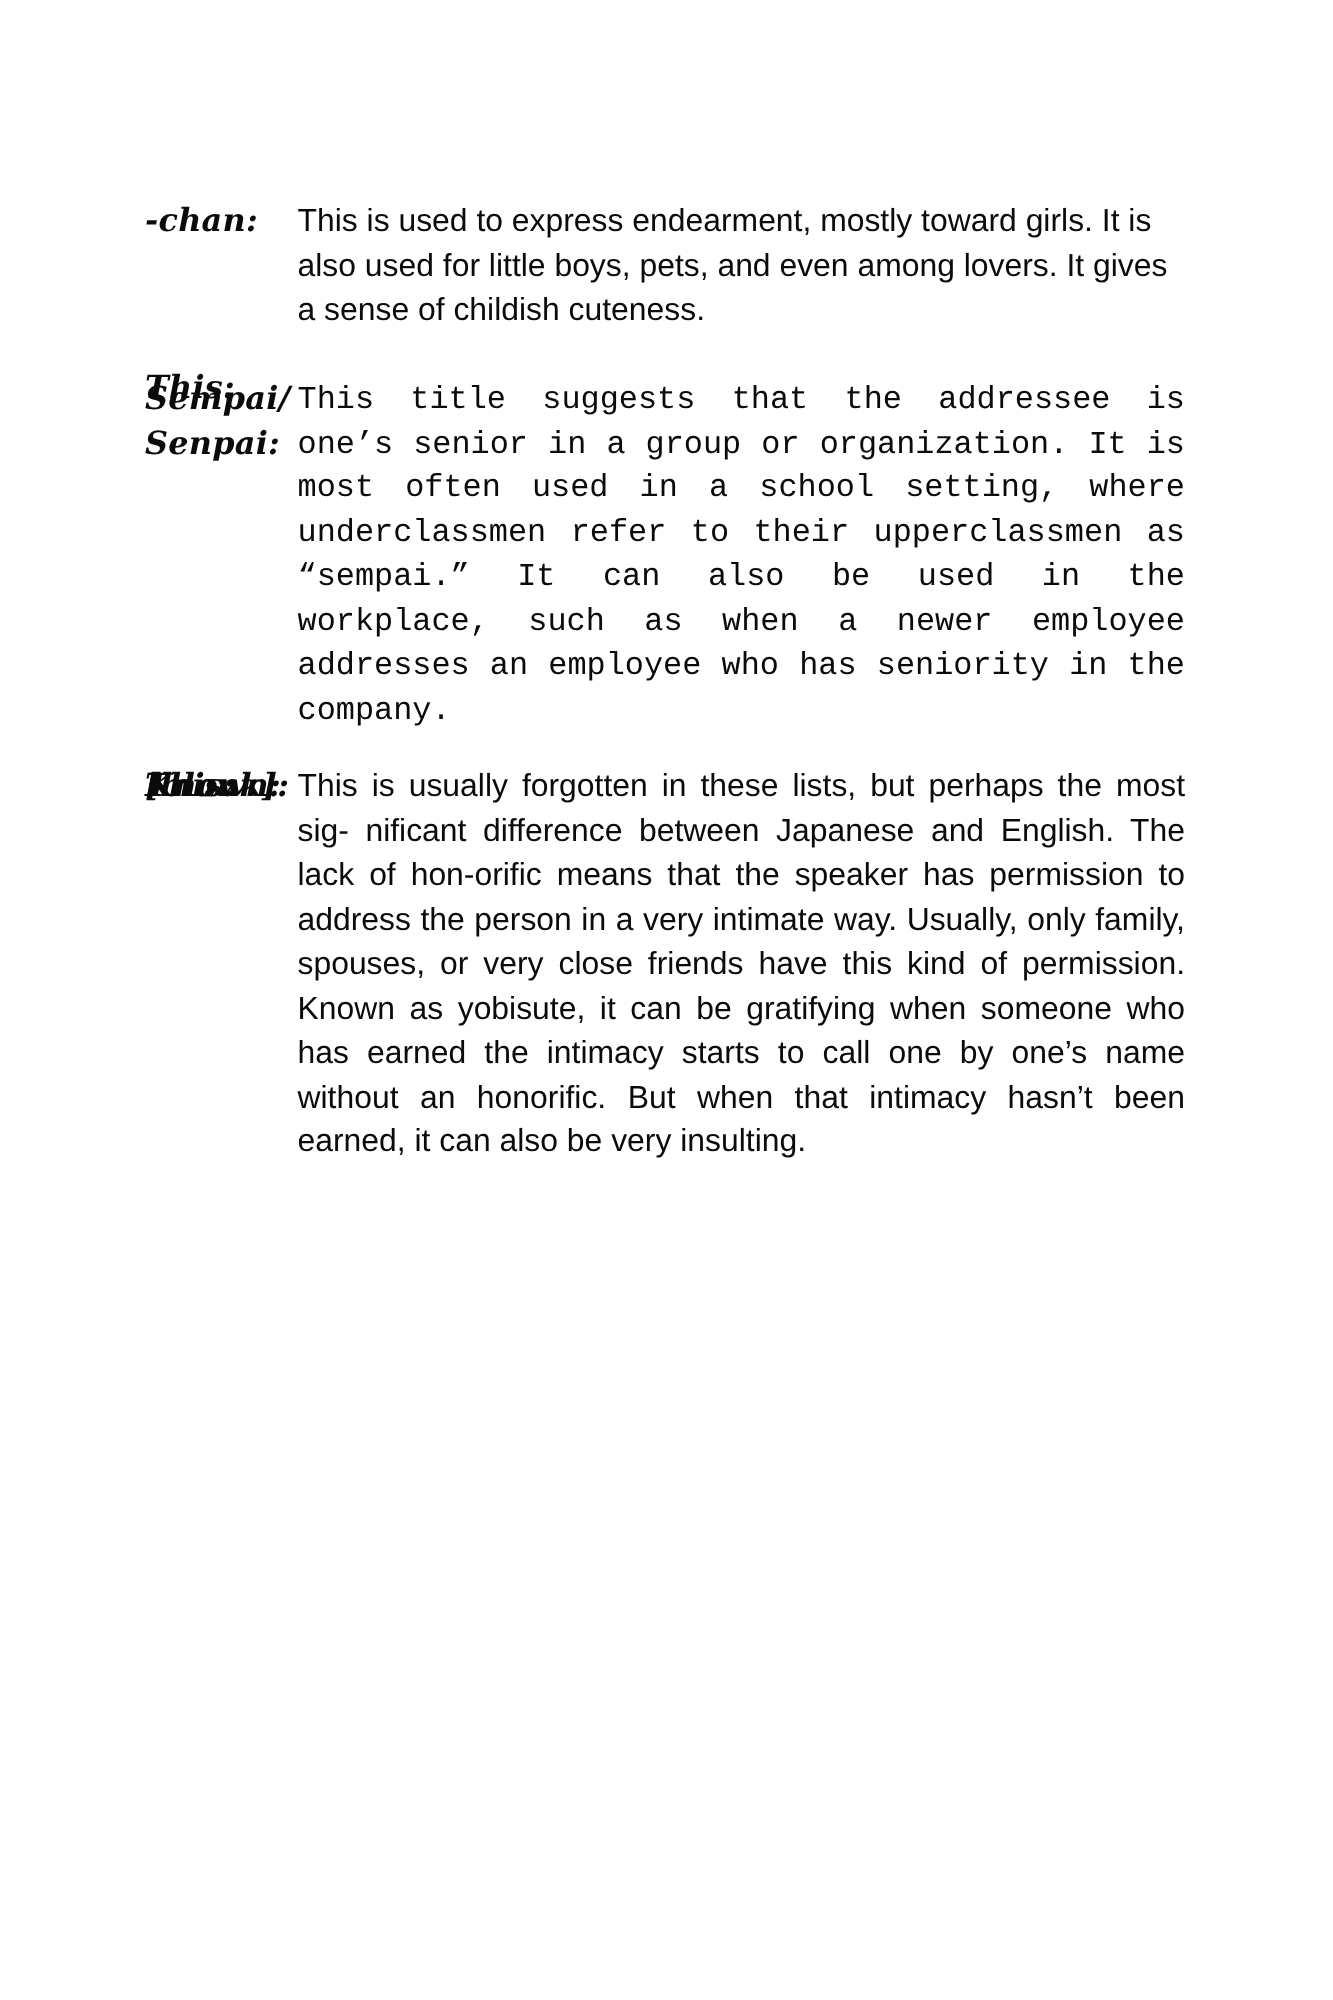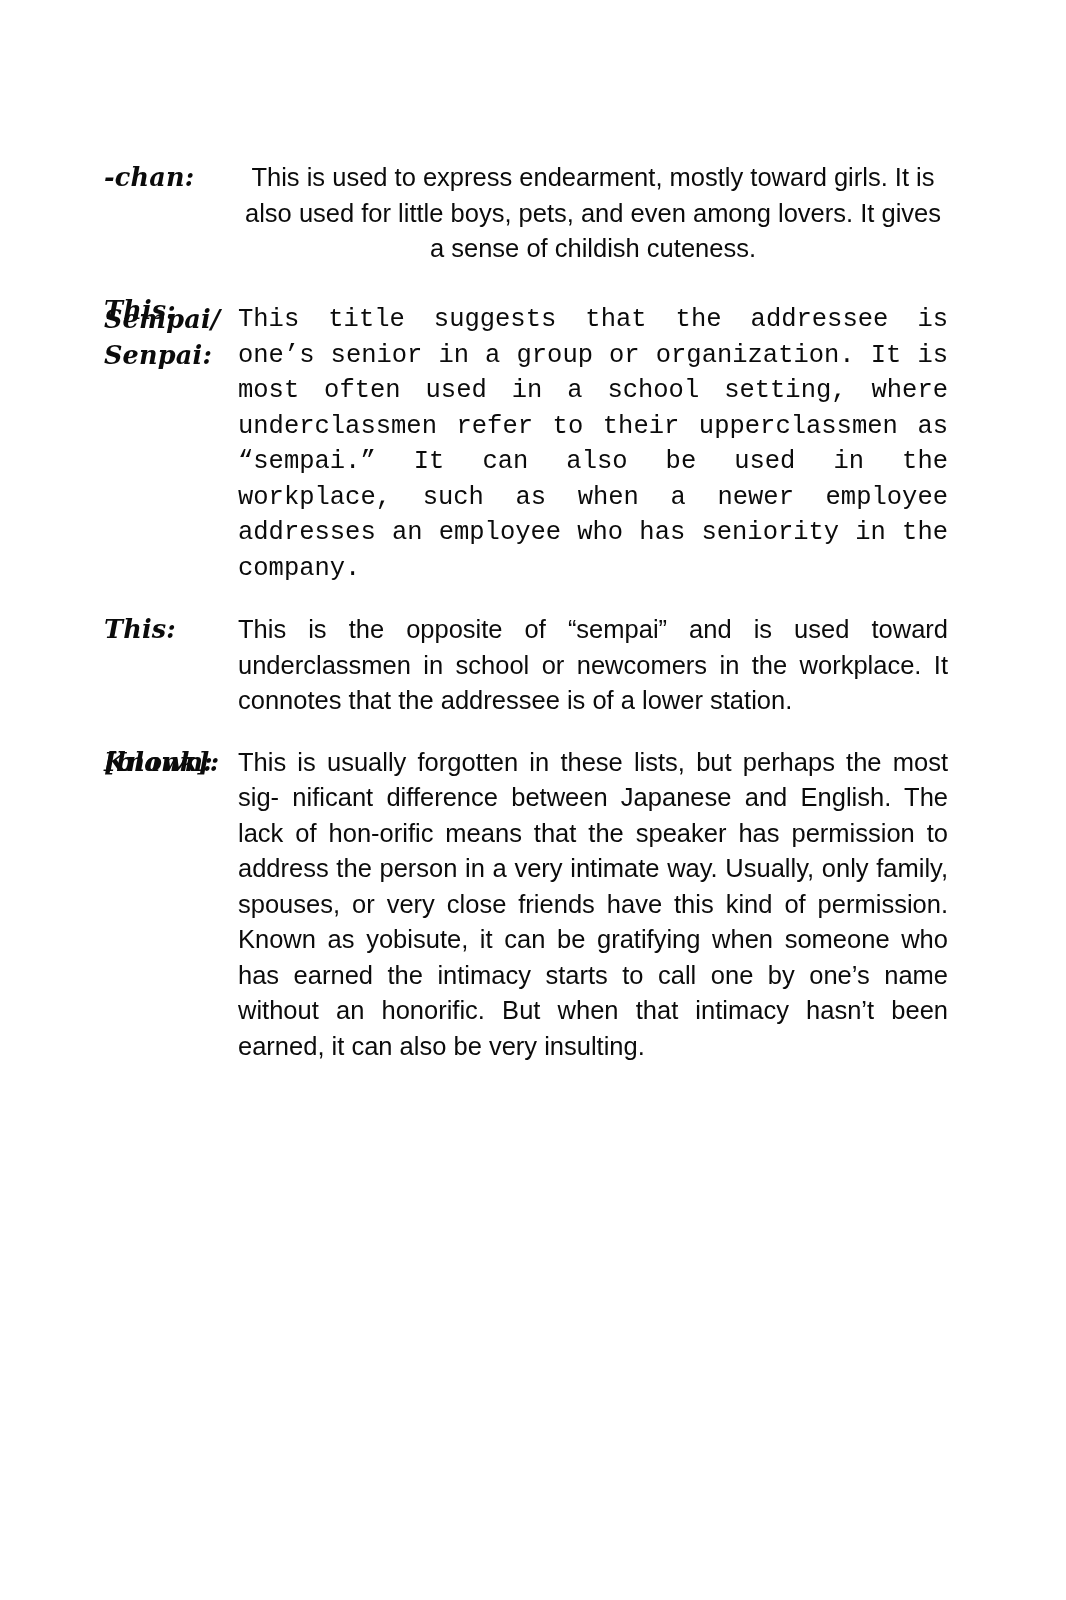--- a/index.html
+++ b/index.html
@@ -26,21 +26,21 @@
   }
   .entry {
     position: relative;
     margin-bottom: 26px;
   }
   .entry:last-child {
     margin-bottom: 0;
   }
   .term {
     position: absolute;
-    left: 4px;
+    left: 16px;
     top: 0;
     width: 130px;
     font-family: "DejaVu Serif", serif;
     font-weight: bold;
     font-style: italic;
     font-size: 25.5px;
     line-height: 35.5px;
     letter-spacing: 0.2px;
     white-space: pre-line;
   }
@@ -52,21 +52,21 @@
     text-align: justify;
     text-justify: inter-word;
     hyphens: none;
   }
   
   .entry.stacked .def {
     margin-top: 35.5px;
     font-family: Liberation Mono, monospace;
   }
   .def.nojustify {
-    text-align: center;
+    text-align: left;
   }
 </style>
 </head>
 <body>
 
 <div class="page">
   <div class="glossary" id="glossary">
       <div class="entry">
         <div class="term">-chan:</div>
         <div class="def nojustify">This is used to express endearment, mostly toward girls. It is also used for little boys, pets, and even among lovers. It gives a sense of childish cuteness.</div>
@@ -74,21 +74,20 @@
       <div class="entry">
         <div class="term">This:</div>
       </div>
       <div class="entry stacked">
         <div class="term">Sempai/
 Senpai:</div>
         <div class="def">This title suggests that the addressee is one’s senior in a group or organization. It is most often used in a school setting, where underclassmen refer to their upperclassmen as “sempai.” It can also be used in the workplace, such as when a newer employee addresses an employee who has seniority in the company.</div>
       </div>
       <div class="entry">
         <div class="term">This:</div>
-        <div class="def">This is the opposite of “sempai” and is used toward underclassmen in school or newcomers in the workplace. It connotes that the addressee is of a lower station.</div>
       </div>
       <div class="entry">
         <div class="term">Known:</div>
       </div>
       <div class="entry">
         <div class="term">[blank]:</div>
         <div class="def">This is usually forgotten in these lists, but perhaps the most sig- nificant difference between Japanese and English. The lack of hon-orific means that the speaker has permission to address the person in a very intimate way. Usually, only family, spouses, or very close friends have this kind of permission. Known as yobisute, it can be gratifying when someone who has earned the intimacy starts to call one by one’s name without an honorific. But when that intimacy hasn’t been earned, it can also be very insulting.</div>
       </div>
     </div>
 </div>

